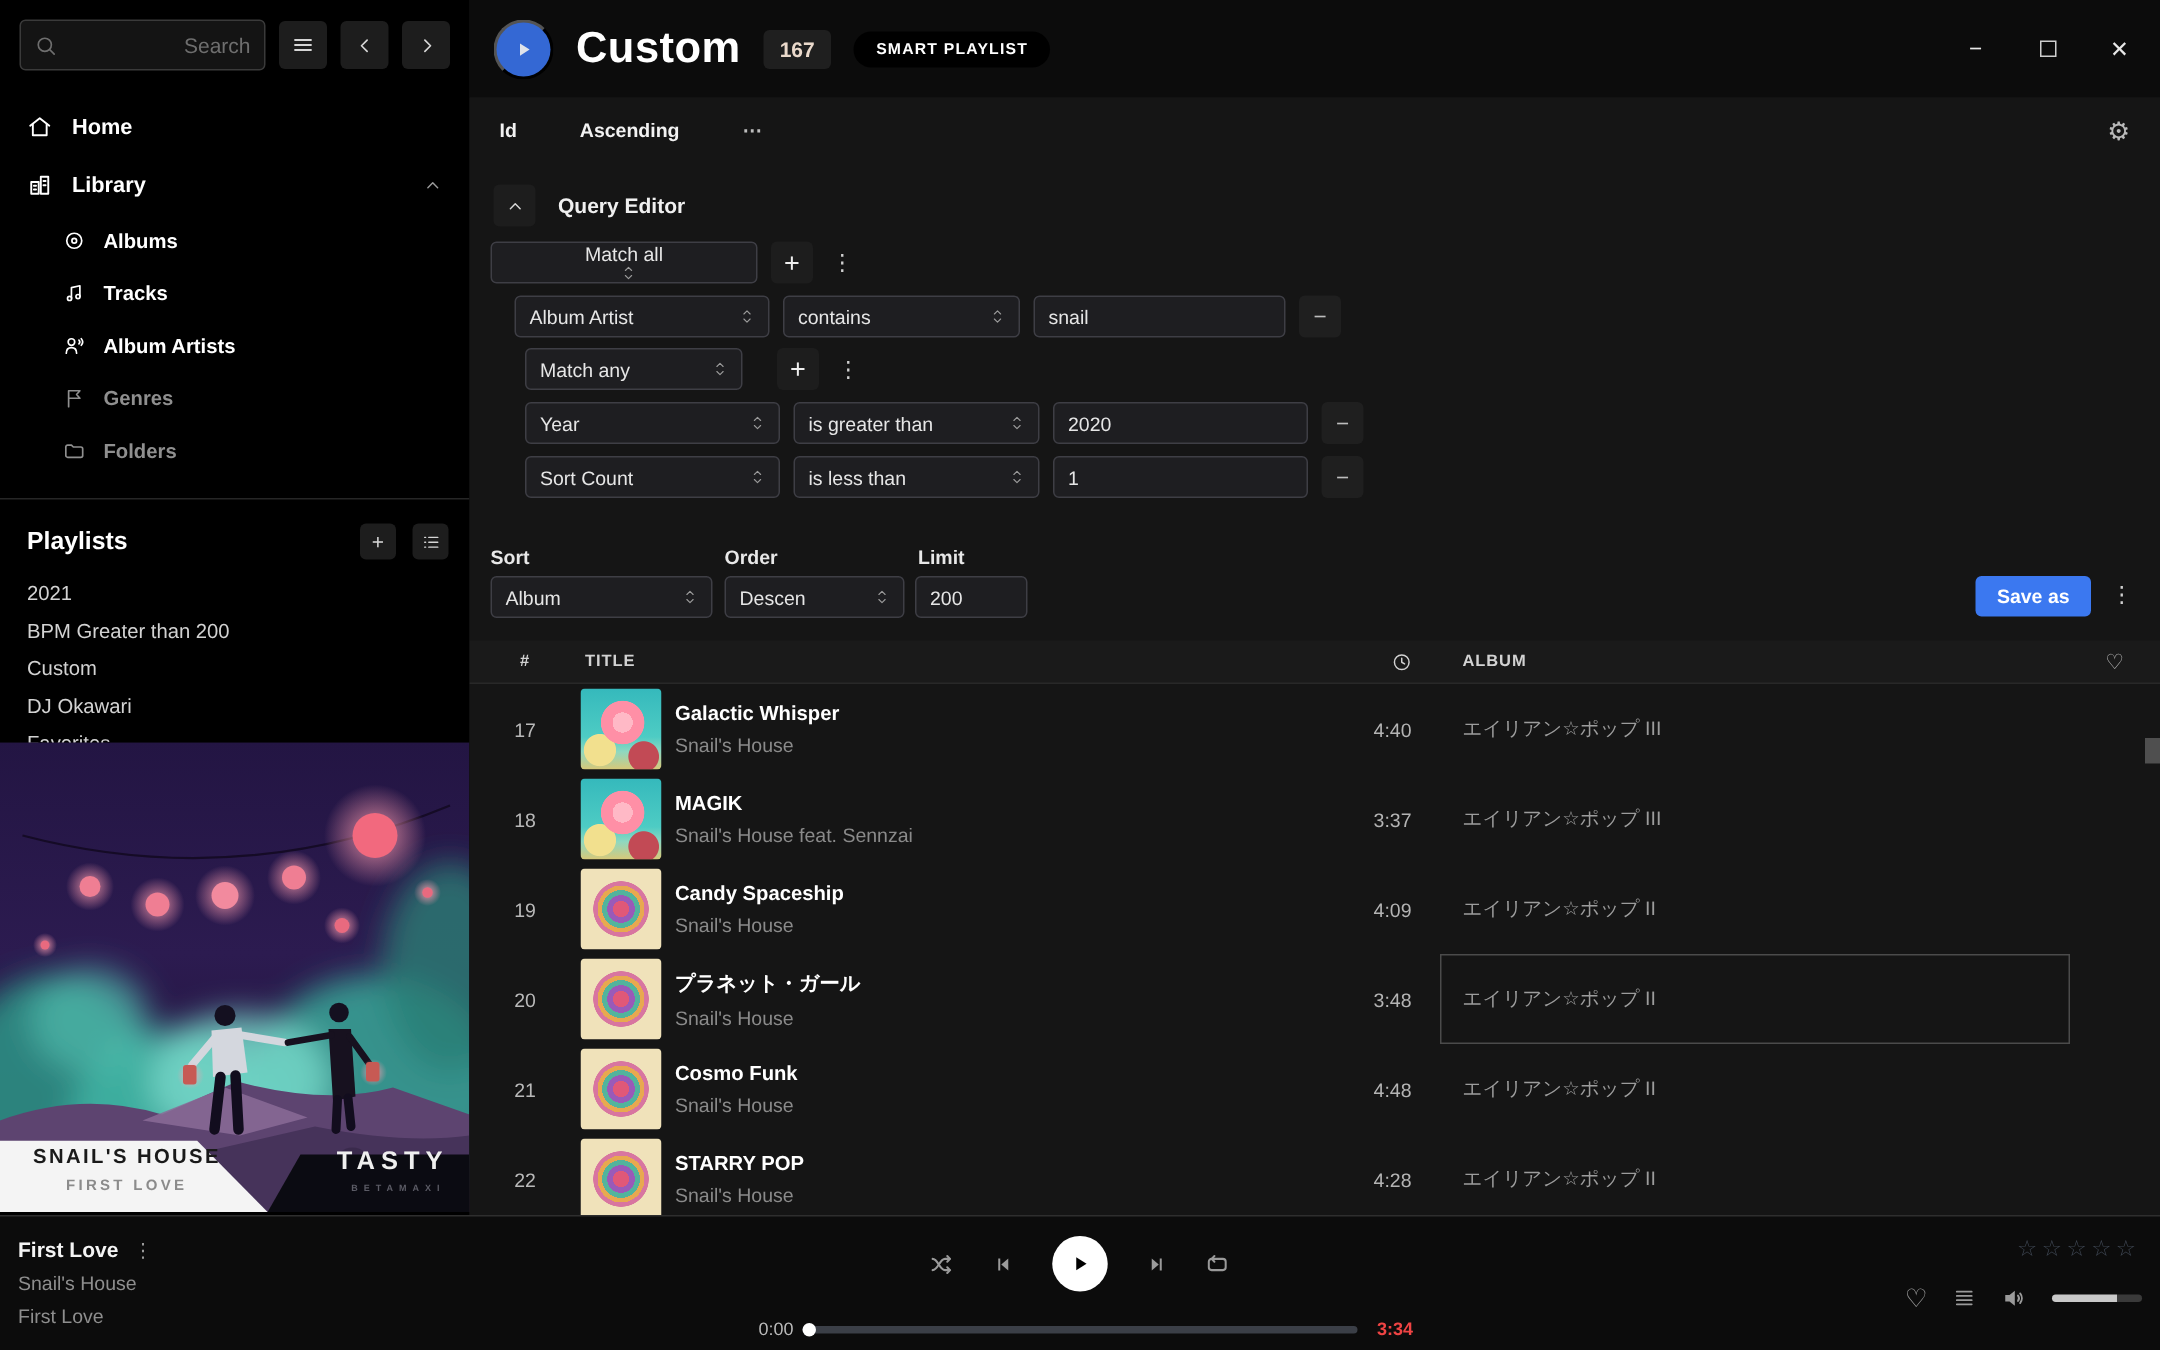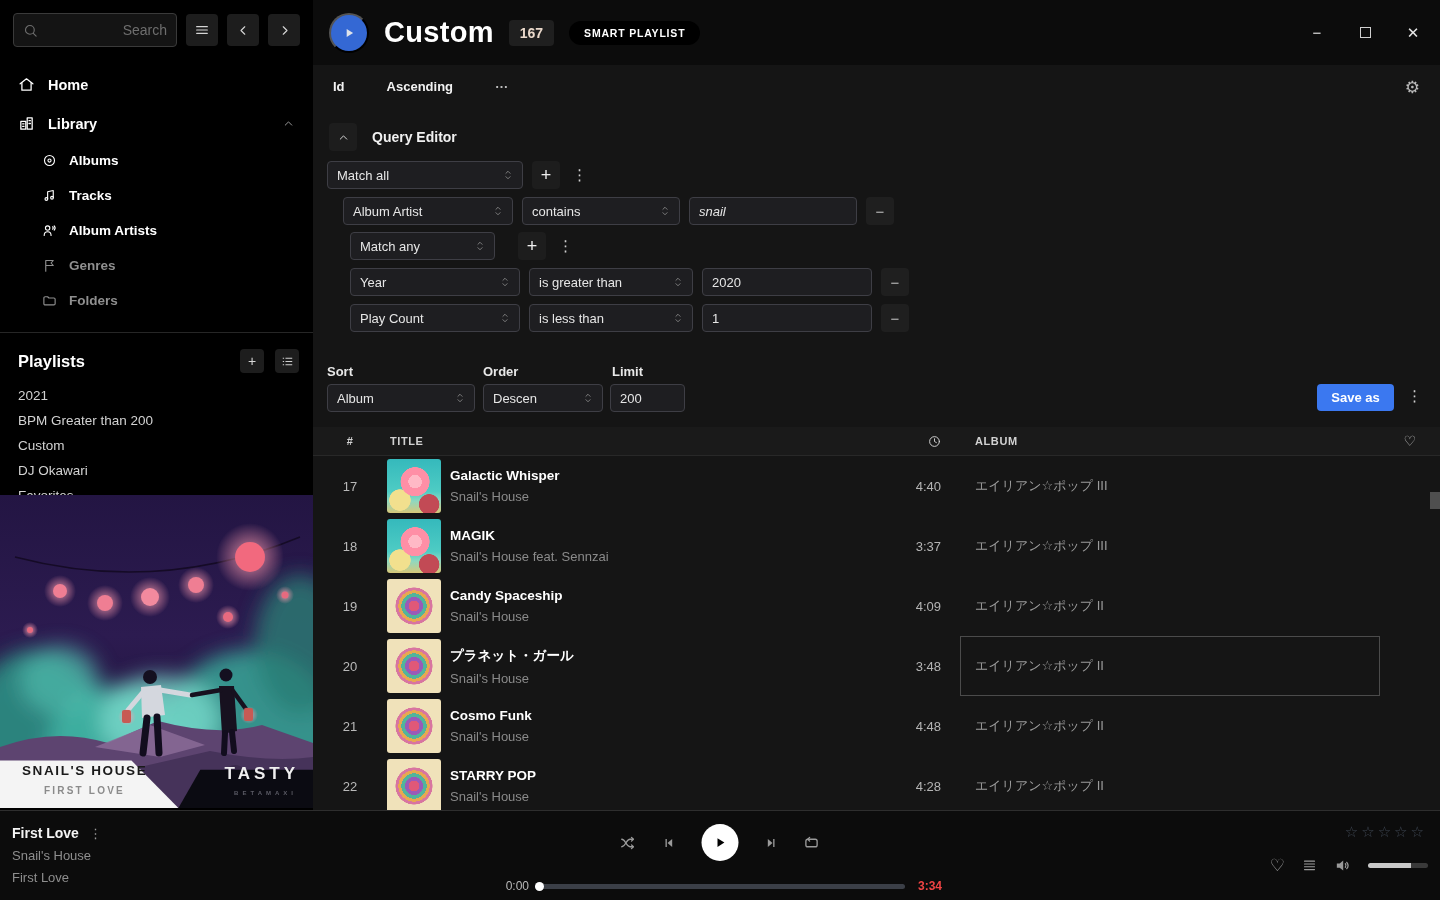--- a/index.html
+++ b/index.html
@@ -400,21 +400,21 @@
         <span>
             <svg class="ico" width="13" height="13" viewBox="0 0 24 24">
               <polyline points="6,15 12,9 18,15"></polyline>
             </svg>
           </span>
       </button>
       <span class="qe-title">Query Editor</span>
     </div>
 
     <div class="qrow" style="top:96px; left:14px;">
-      <div class="select" style="width:196px;">
+      <div class="select" style="width:178px;flex-direction:column;">
         <span class="sel-text">Match all</span>
         <span class="chev">
             <svg class="ico" width="10" height="12" viewBox="0 0 24 28">
               <polyline points="7,10 12,5 17,10"></polyline>
               <polyline points="7,18 12,23 17,18"></polyline>
             </svg>
           </span>
       </div>
       <button class="plus-btn">
           <span>+</span>
@@ -434,21 +434,21 @@
       </div>
       <div class="select" style="width:158px; margin-left:9px;">
         <span class="sel-text">contains</span>
         <span class="chev">
             <svg class="ico" width="10" height="12" viewBox="0 0 24 28">
               <polyline points="7,10 12,5 17,10"></polyline>
               <polyline points="7,18 12,23 17,18"></polyline>
             </svg>
           </span>
       </div>
-      <input class="txt-input" style="width: 168px; margin-left: 9px; font-style: italic;" value="snail">
+      <input class="txt-input" style="width: 168px; margin-left: 9px;" value="snail">
       <button class="minus-btn">
           <span>−</span>
         </button>
     </div>
 
     <div class="qrow" style="top:167px; left:37px;">
       <div class="select" style="width:145px;">
         <span class="sel-text">Match any</span>
         <span class="chev">
             <svg class="ico" width="10" height="12" viewBox="0 0 24 28">
@@ -483,21 +483,21 @@
           </span>
       </div>
       <input class="txt-input" style="width: 170px; margin-left: 9px;" value="2020">
       <button class="minus-btn">
           <span>−</span>
         </button>
     </div>
 
     <div class="qrow" style="top:239px; left:37px;">
       <div class="select" style="width:170px;">
-        <span class="sel-text">Play Count</span>
+        <span class="sel-text">Sort Count</span>
         <span class="chev">
             <svg class="ico" width="10" height="12" viewBox="0 0 24 28">
               <polyline points="7,10 12,5 17,10"></polyline>
               <polyline points="7,18 12,23 17,18"></polyline>
             </svg>
           </span>
       </div>
       <div class="select" style="width:164px; margin-left:9px;">
         <span class="sel-text">is less than</span>
         <span class="chev">

